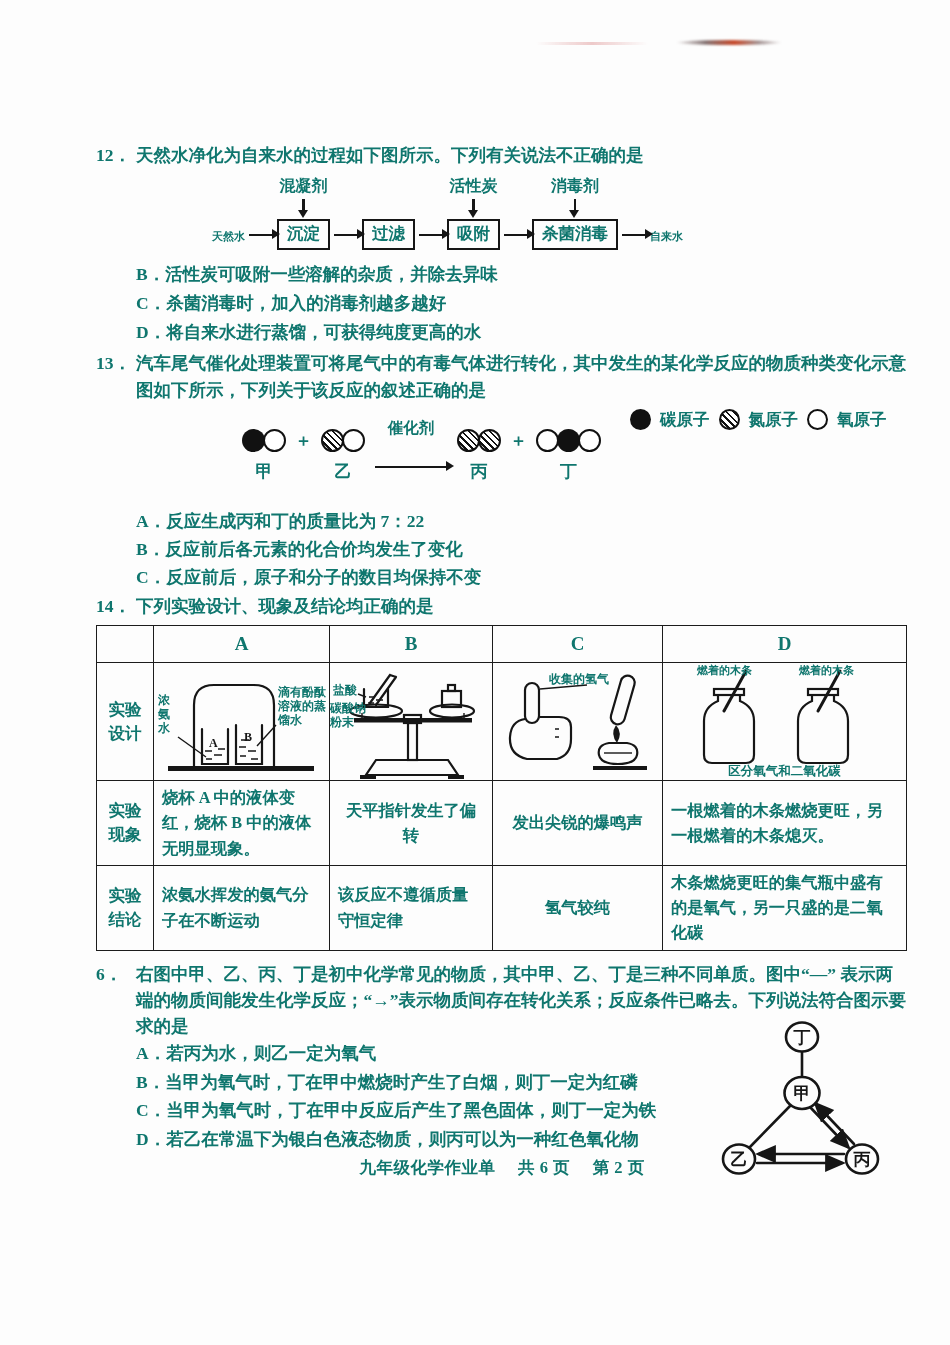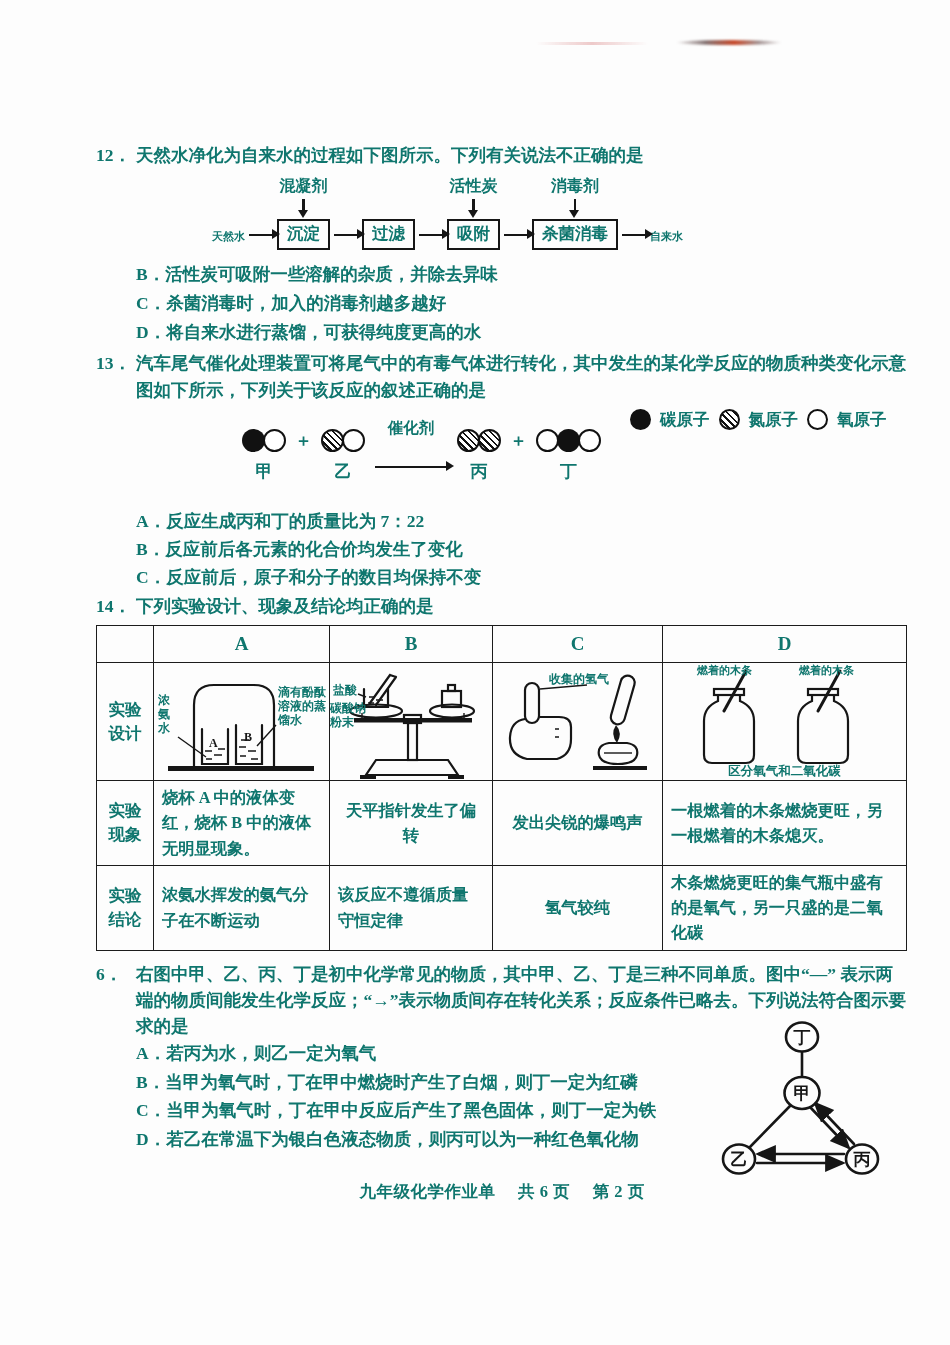--- a/index.html
+++ b/index.html
@@ -73,21 +73,21 @@
   .fig-label { position:absolute; font-size:12px; line-height:1.18; font-weight:600; }
   svg .ln { stroke:#161616; stroke-width:2.2; fill:none; stroke-linecap:round; }
   svg .thin { stroke:#161616; stroke-width:1.4; fill:none; }
   svg .fill { fill:#161616; }
 
   
   .q15 { position:relative; }
   .q15-opts { width:615px; }
   .q15-graph { position:absolute; right:16px; top:56px; }
 
-  .footer { text-align:center; font-size:16.5px; font-weight:700; margin-top:28px; letter-spacing:.5px; }
+  .footer { text-align:center; font-size:16.5px; font-weight:700; margin-top:4px; letter-spacing:.5px; }
   .footer span { margin:0 9px; }
 </style>
 </head>
 <body>
 
 <div class="page">
   <div class="smudge-a"></div>
   <div class="smudge-b"></div>
 
   <div class="content">

